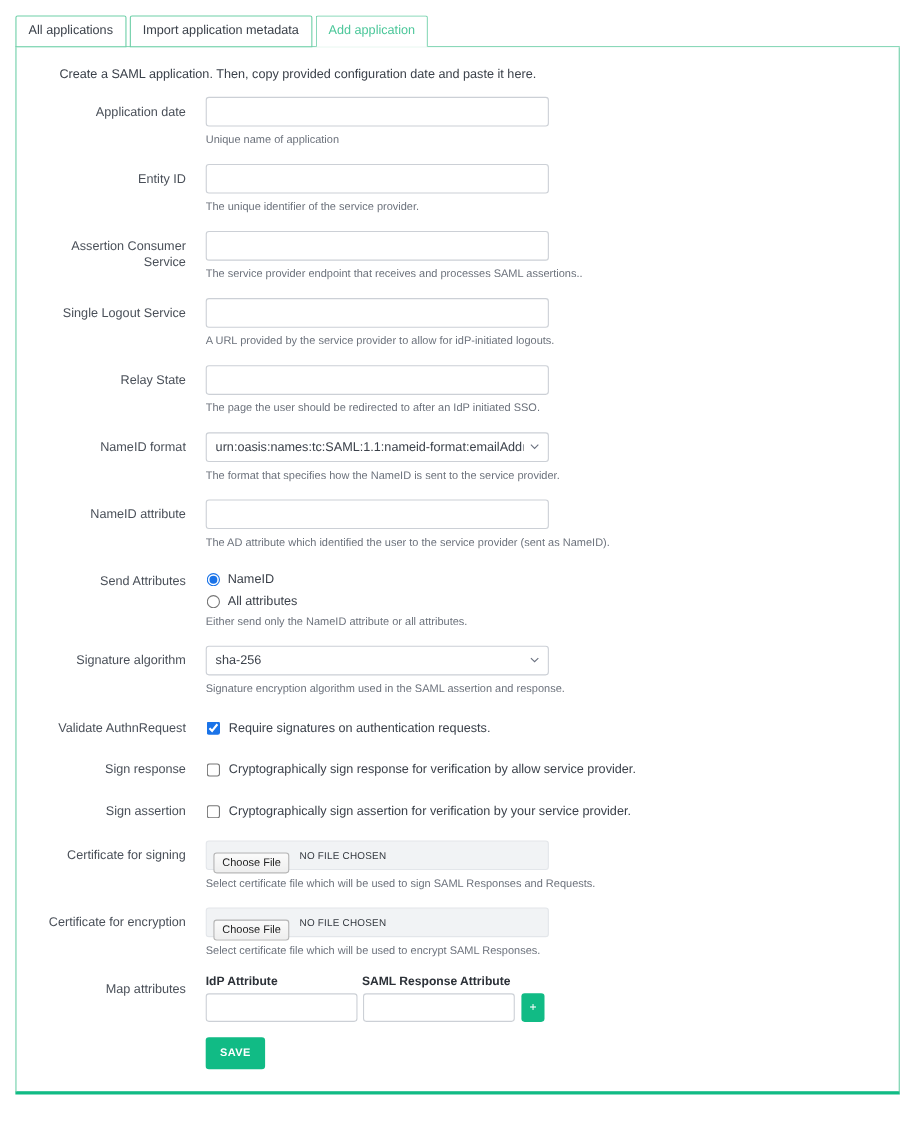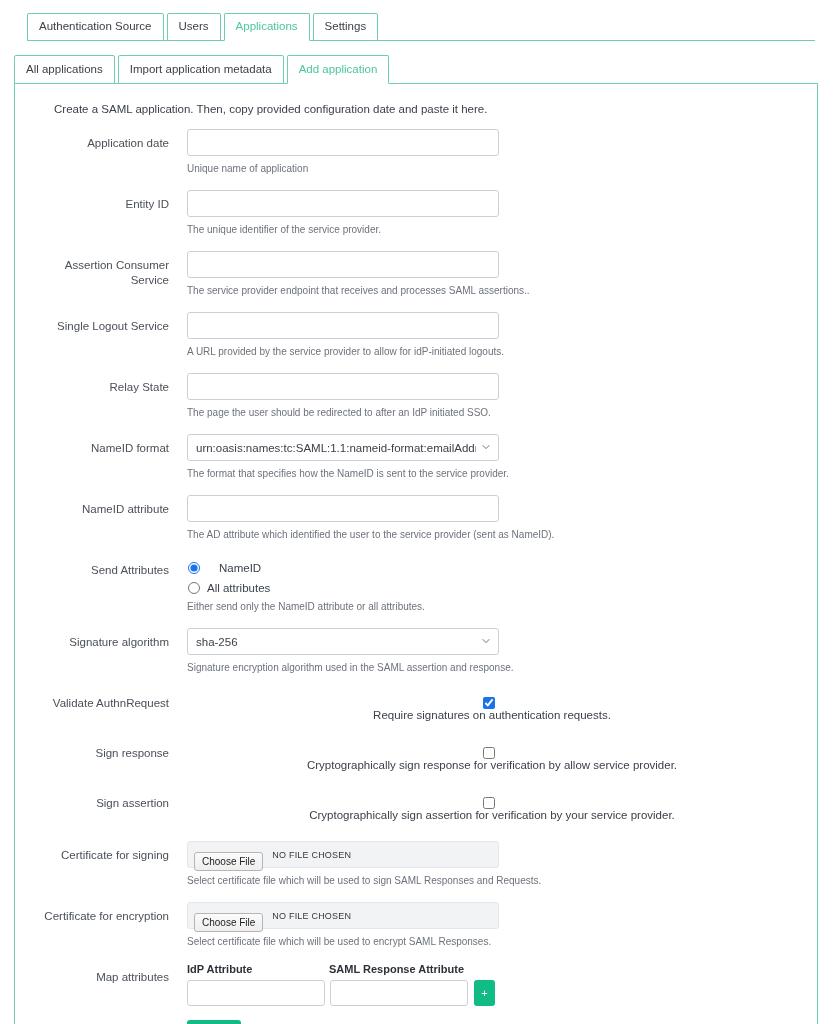--- a/index.html
+++ b/index.html
@@ -150,35 +150,34 @@
 
   
   .radio-line {
     display: flex;
     align-items: center;
     font-size: 11.5px;
     color: #3b414a;
     margin-bottom: 6px;
     padding-top: 2px;
   }
-  .radio-line:first-child { padding-top: 6px; gap: 12px; }
+  .radio-line:first-child { padding-top: 6px; }
   input[type="radio"] {
     width: 12px; height: 12px;
     margin: 0 7px 0 1px;
     accent-color: #1a73e8;
     cursor: pointer;
   }
   .check-line {
     display: flex;
     align-items: center;
     font-size: 11.5px;
     color: #3b414a;
     padding-top: 8px;
     padding-bottom: 4px;
-    flex-direction: column;
   }
   input[type="checkbox"] {
     width: 12px; height: 12px;
     margin: 0 8px 0 1px;
     accent-color: #1a73e8;
     cursor: pointer;
   }
 
   
   .fileinput {
@@ -254,34 +253,20 @@
     padding: 9px 13px;
     cursor: pointer;
     text-transform: uppercase;
   }
 </style>
 </head>
 <body>
 
 <div class="page">
 
-  <div class="tabbar tabbar-primary">
-    <div class="tab">
-      <span>Authentication Source</span>
-    </div>
-    <div class="tab">
-      <span>Users</span>
-    </div>
-    <div class="tab active">
-      <span>Applications</span>
-    </div>
-    <div class="tab">
-      <span>Settings</span>
-    </div>
-  </div>
 
   <div class="tabbar tabbar-secondary">
     <div class="tab">
       <span>All applications</span>
     </div>
     <div class="tab">
       <span>Import application metadata</span>
     </div>
     <div class="tab active">
       <span>Add application</span>

